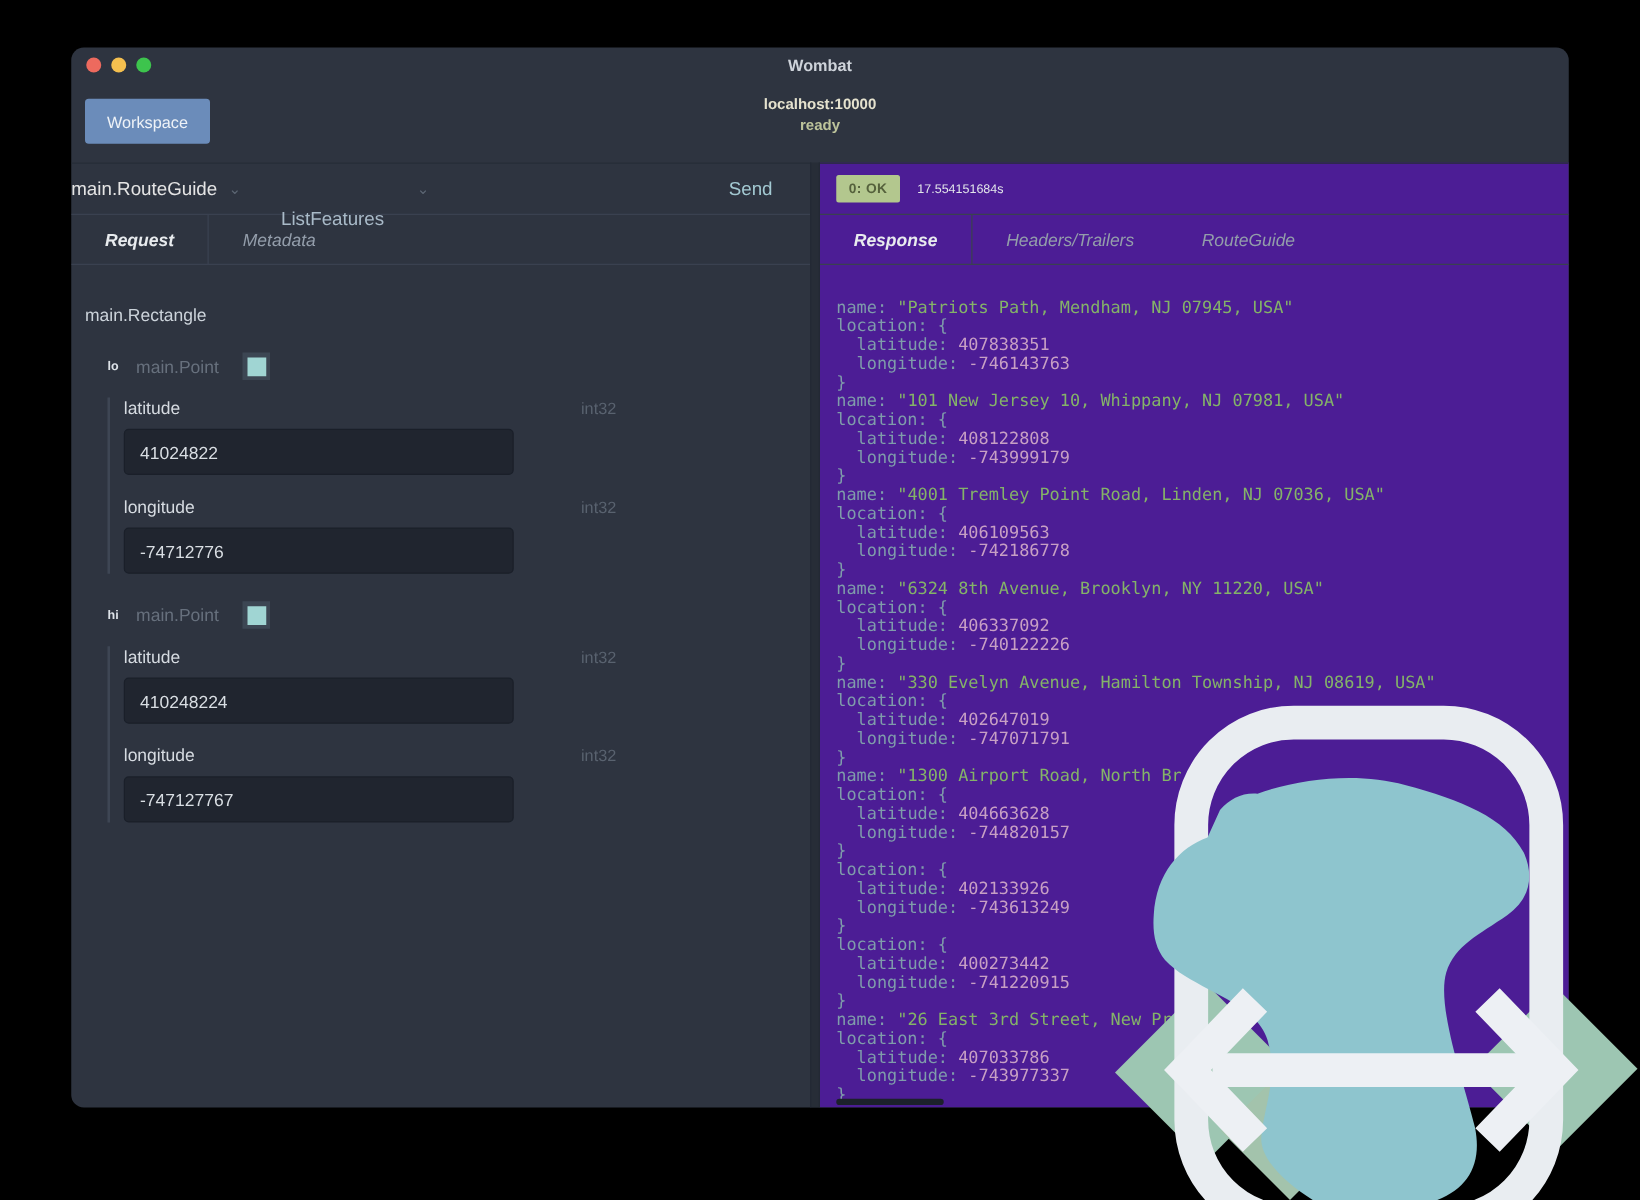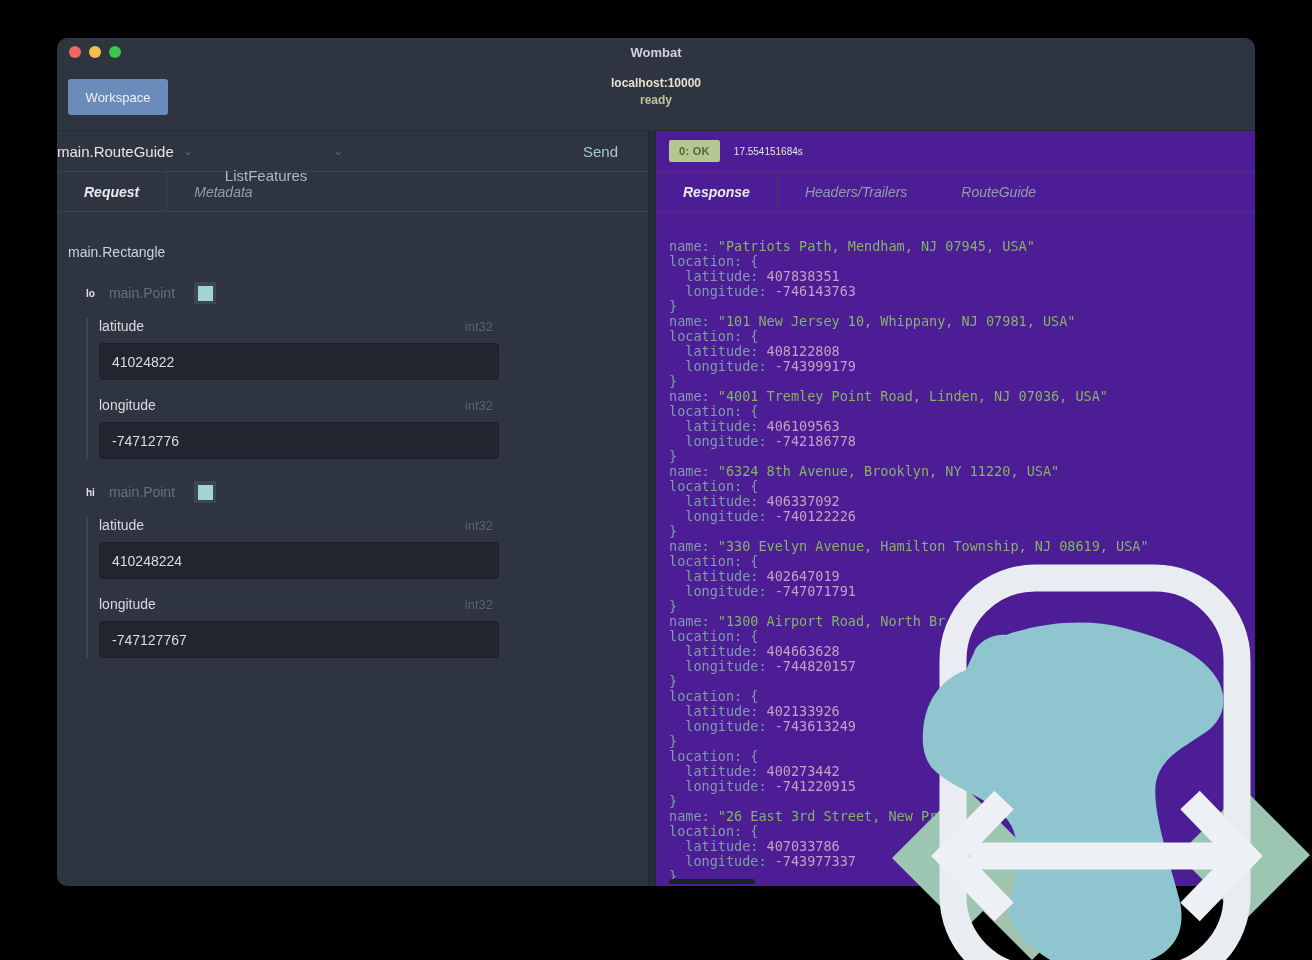--- a/index.html
+++ b/index.html
@@ -57,21 +57,21 @@
   .gname { font-size:10px; font-weight:bold; color:#dde2e8; }
   .gtype { font-size:14px; color:#67707d; margin-left:14px; }
   .cbwell { width:22px; height:22px; background:#3c4653; margin-left:19px; display:flex;
             align-items:center; justify-content:center; cursor:pointer; }
   .cb { width:15px; height:15px; background:#a0d5d3; }
   .gfields { margin-left:18px; margin-top:14px; border-left:2px solid #3e4654; padding-left:11px; }
   .frow { width:394px; margin-bottom:17px; }
   .flabelrow { display:flex; justify-content:space-between; align-items:baseline; }
   .flabel { font-size:14px; color:#d6dbe1; }
   .ftype { font-size:13px; color:#59626f; }
-  .finput { margin-top:9px; width:400px; height:37px; background:#20252f; border:1px solid #1a1f29;
+  .finput { margin-top:9px; width:312px; height:37px; background:#20252f; border:1px solid #1a1f29;
             border-radius:4px; color:#d9dee3; font-size:14px; font-family:inherit; padding:0 12px; }
 
   
   .respwrap { position:relative; flex:1; overflow:hidden; }
   .respout { position:absolute; top:27px; left:13px; right:0; bottom:0;
              font-family:"DejaVu Sans Mono", monospace; font-size:13.5px; line-height:15px;
              white-space:pre; color:#7f9cab; }
   .respout .k { color:#7f9cab; }
   .respout .s { color:#84b368; }
   .respout .n { color:#c79fc4; }

